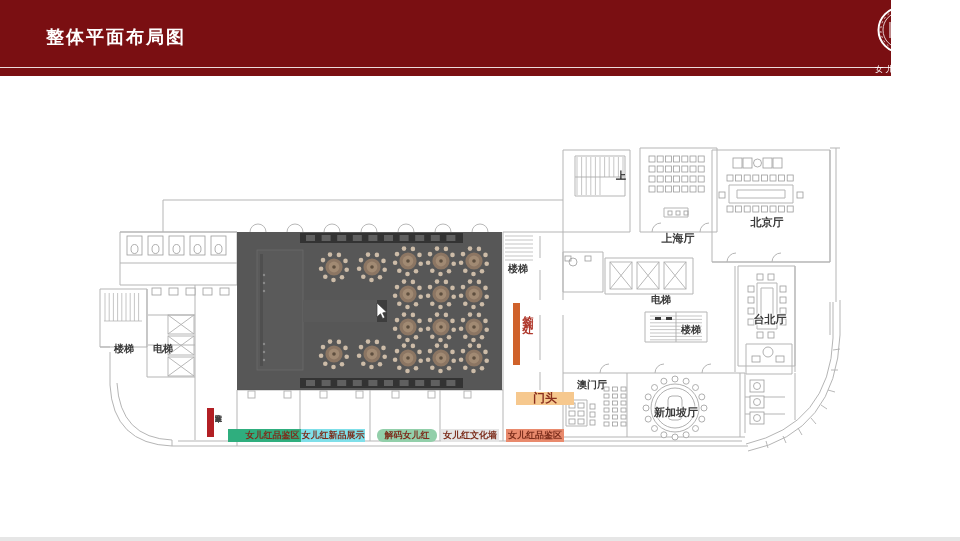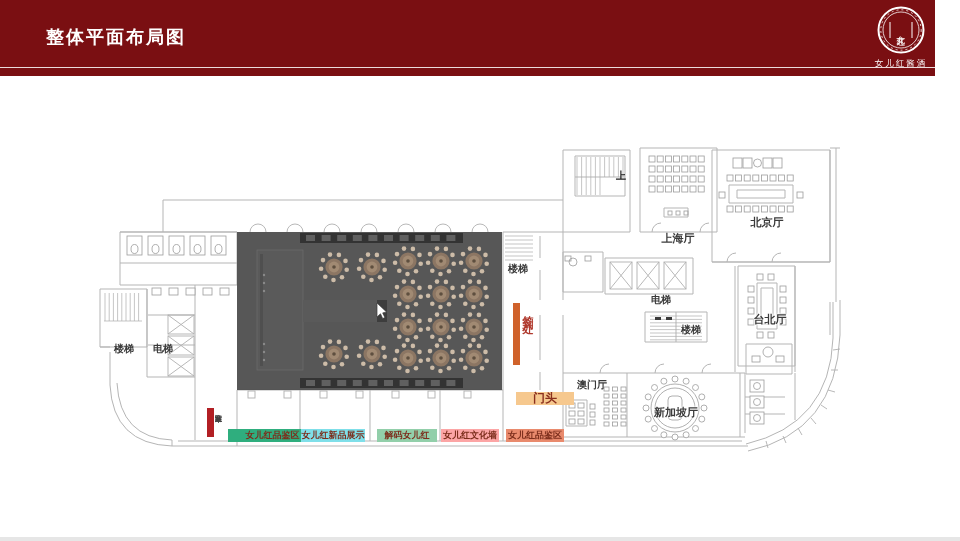--- a/index.html
+++ b/index.html
@@ -1,29 +1,29 @@
 <!DOCTYPE html>
 <html><head>
 <meta charset="utf-8">
 <style>
   html,body{margin:0;padding:0;}
   body{
     width:960px;height:541px;position:relative;background:#ffffff;overflow:hidden;
     font-family:"Liberation Sans","DejaVu Sans",sans-serif;
   }
   
-  .header{position:absolute;left:0;top:0;width:891px;height:76px;z-index:10;padding-left:44px;}
+  .header{position:absolute;left:0;top:0;width:891px;height:76px;z-index:10;}
   .header-rule{position:absolute;left:0;top:67px;width:960px;height:1px;background:rgba(255,255,255,.85);}
   .slide-title{position:absolute;left:46px;top:25px;font-size:18px;font-weight:bold;color:#fff;letter-spacing:2px;}
   .logo{position:absolute;left:872px;top:5px;width:58px;text-align:center;}
   .seal{position:relative;width:50px;height:50px;margin:0 auto;}
   .seal svg{position:absolute;left:0;top:0;}
   .seal-chars{position:absolute;inset:0;display:flex;align-items:center;justify-content:center;
     writing-mode:vertical-rl;text-orientation:upright;color:#fff;font-size:8.5px;line-height:1;letter-spacing:1px;}
-  .logo-caption{margin-top:3px;color:#fff;font-size:8.5px;letter-spacing:2px;white-space:nowrap;}
+  .logo-caption{margin-top:9px;color:#fff;font-size:8.5px;letter-spacing:2px;white-space:nowrap;}
   
   .lbl{position:absolute;transform:translate(-50%,-50%);font-weight:bold;color:#3a3a3a;
        font-size:10px;white-space:nowrap;z-index:6;}
   .lbl.big{font-size:11px;}
   .halo{text-shadow:0 0 2px #fff,0 0 2px #fff,0 0 3px #fff,0 0 3px #fff;}
   .bar{position:absolute;z-index:5;}
   .vtext{position:absolute;writing-mode:vertical-rl;text-orientation:upright;font-weight:bold;
          white-space:nowrap;z-index:6;line-height:1;}
   .entr{display:flex;align-items:center;justify-content:center;font-size:12px;font-weight:bold;}
   .zone{position:absolute;top:429px;height:13px;display:flex;align-items:center;justify-content:center;
@@ -603,17 +603,17 @@
 
 <div class="bar entr" style="left: 516px; top: 392px; width: 58px; height: 13px; background: rgb(246, 200, 142); color: rgb(138, 47, 29);">
   <span>门头</span>
 </div>
 
 <div class="bar" style="left: 207px; top: 408px; width: 7px; height: 29px; background: rgb(178, 31, 36);"></div>
 <div class="vtext" style="left: 215px; top: 408px; font-size: 7px; letter-spacing: 0.5px; color: rgb(65, 65, 65);">迎宾车队</div>
 
 <div class="zone" style="left: 228px; width: 89px; background: rgb(47, 174, 126);">女儿红品鉴区</div>
 <div class="zone" style="left: 301px; width: 64px; background: rgb(127, 223, 233);">女儿红新品展示</div>
-<div class="zone" style="left: 377px; width: 60px; background: rgb(146, 207, 170);">解码女儿红</div>
-<div class="zone" style="left: 441px; width: 58px; background: #fca5a5;">女儿红文化墙</div>
+<div class="zone" style="left: 377px; width: 60px; background: rgb(146, 207, 170); border-radius: 6px;">解码女儿红</div>
+<div class="zone" style="left: 441px; width: 58px; background: #e5e5e5;">女儿红文化墙</div>
 <div class="zone" style="left: 506px; width: 58px; background: rgb(233, 138, 109);">女儿红品鉴区</div>
 
 <div class="bottom-strip"></div>
 
 </body></html>

